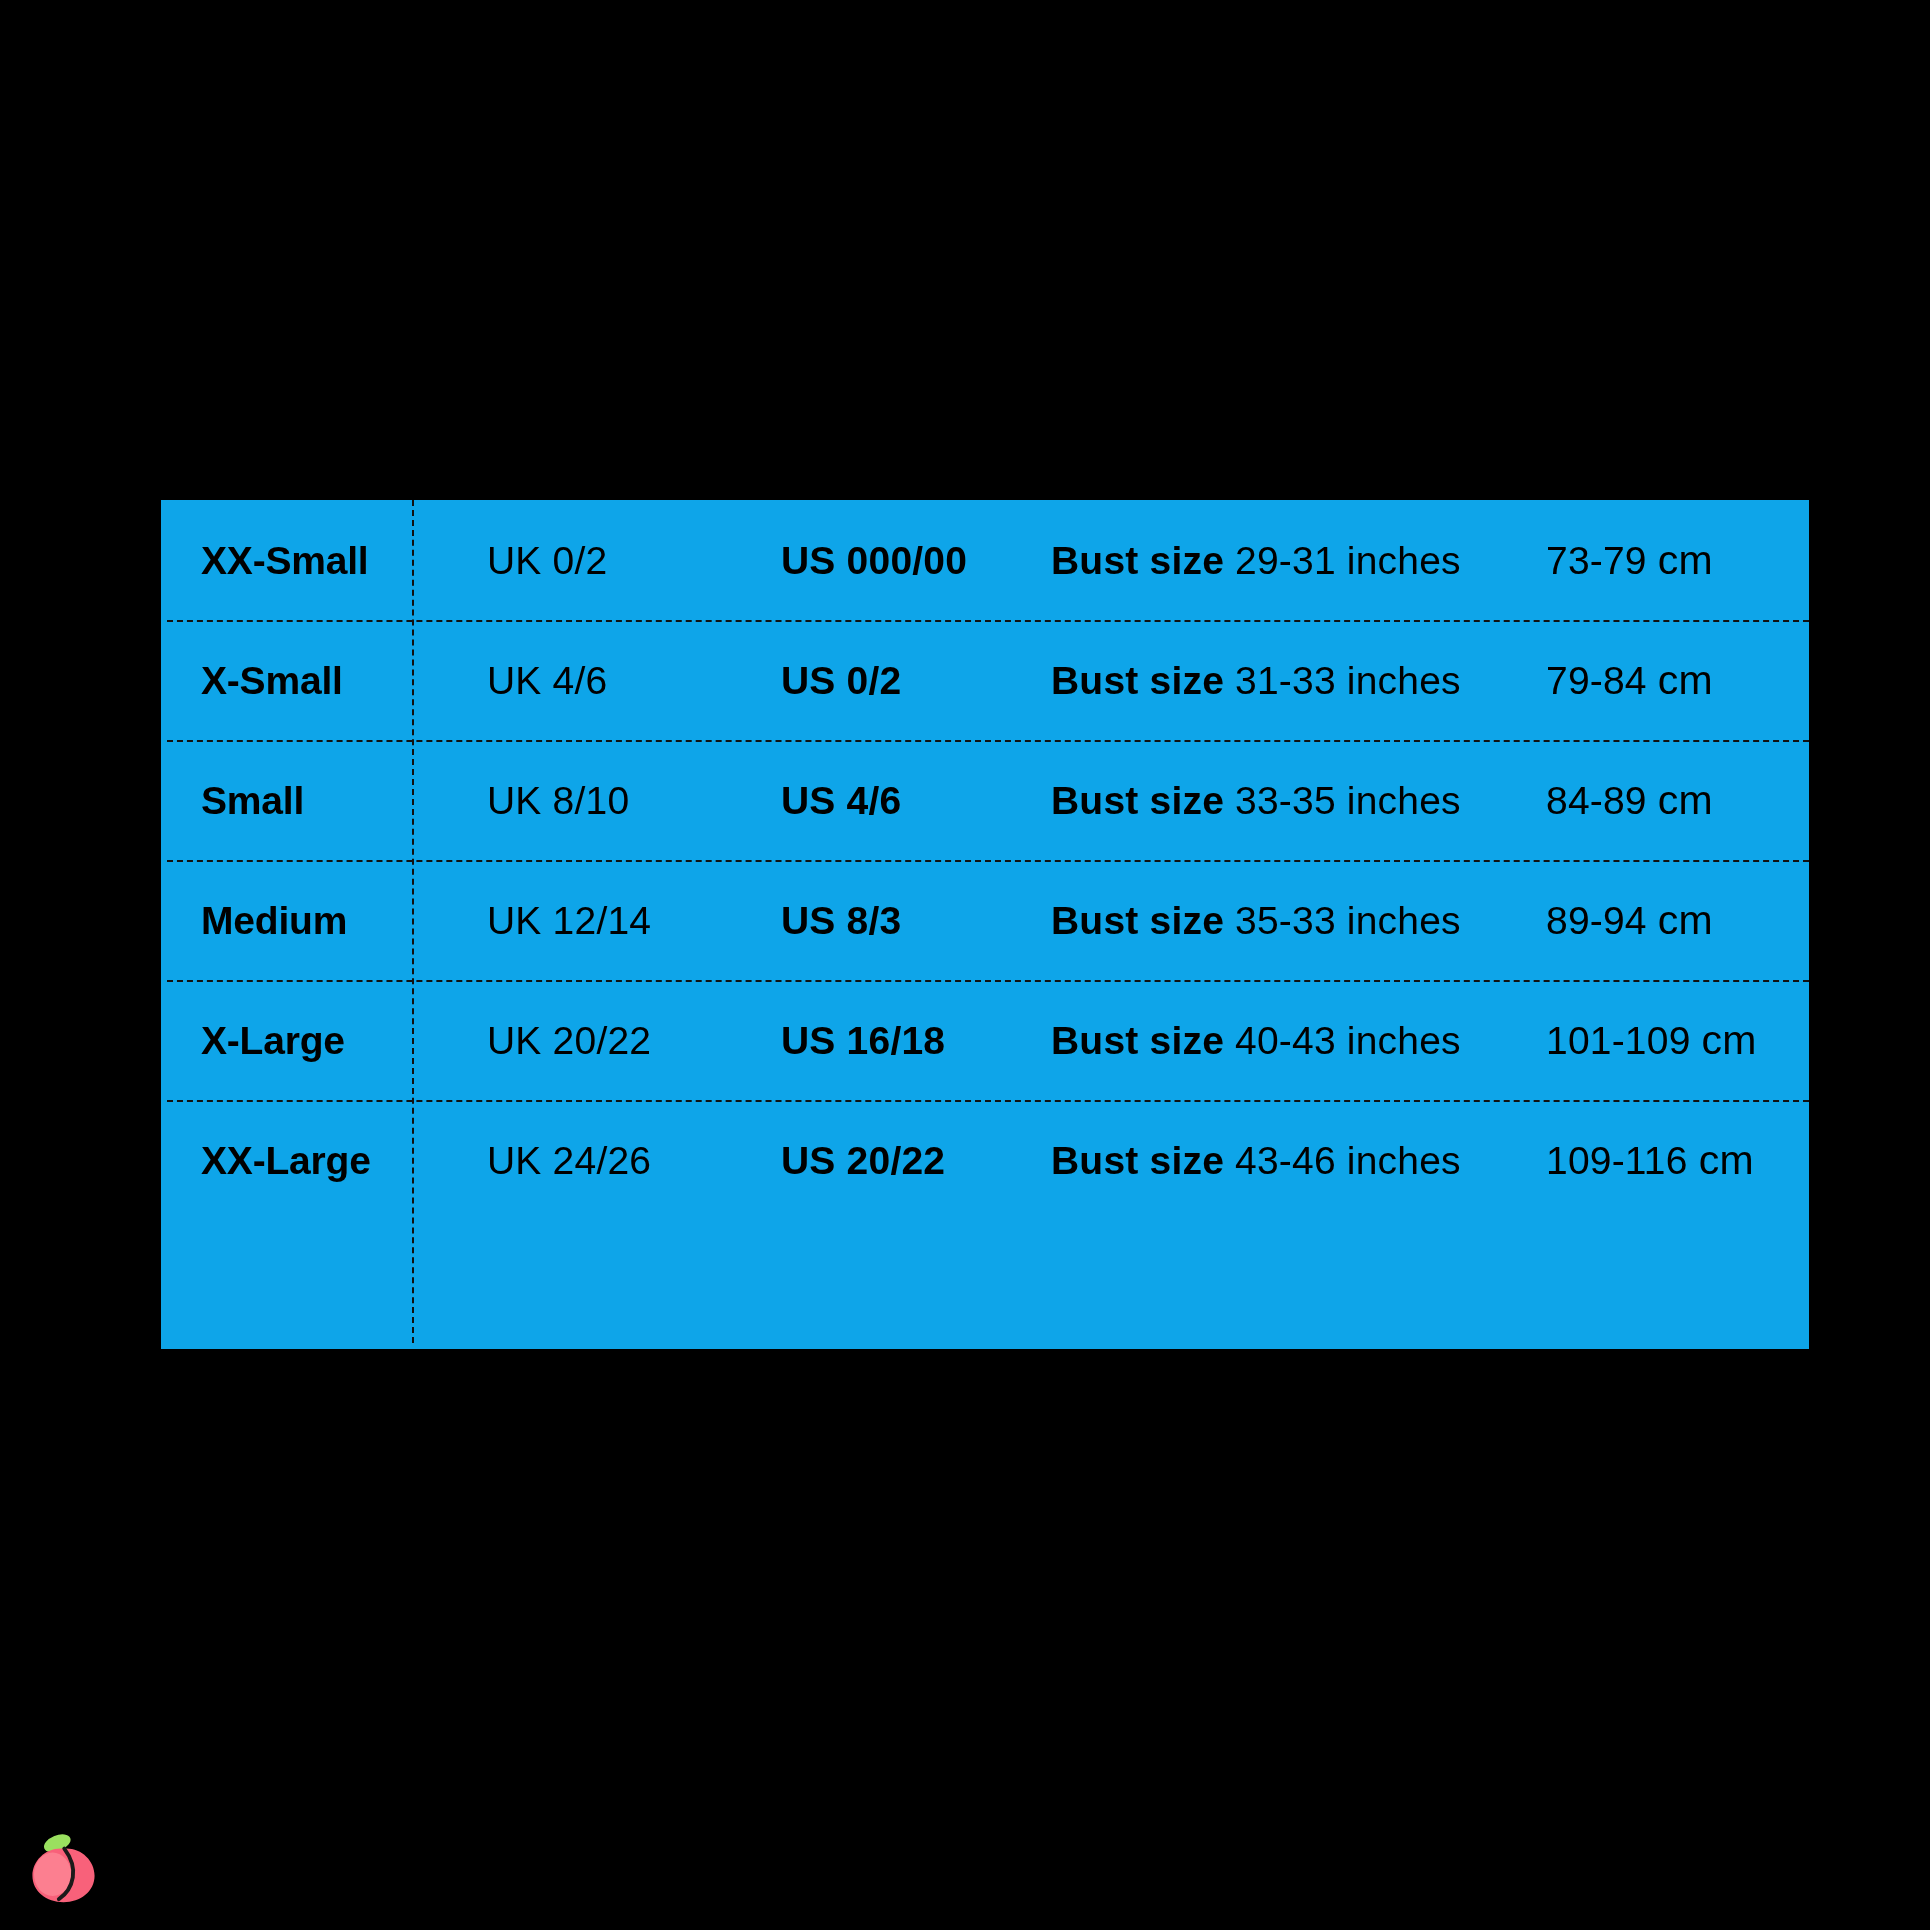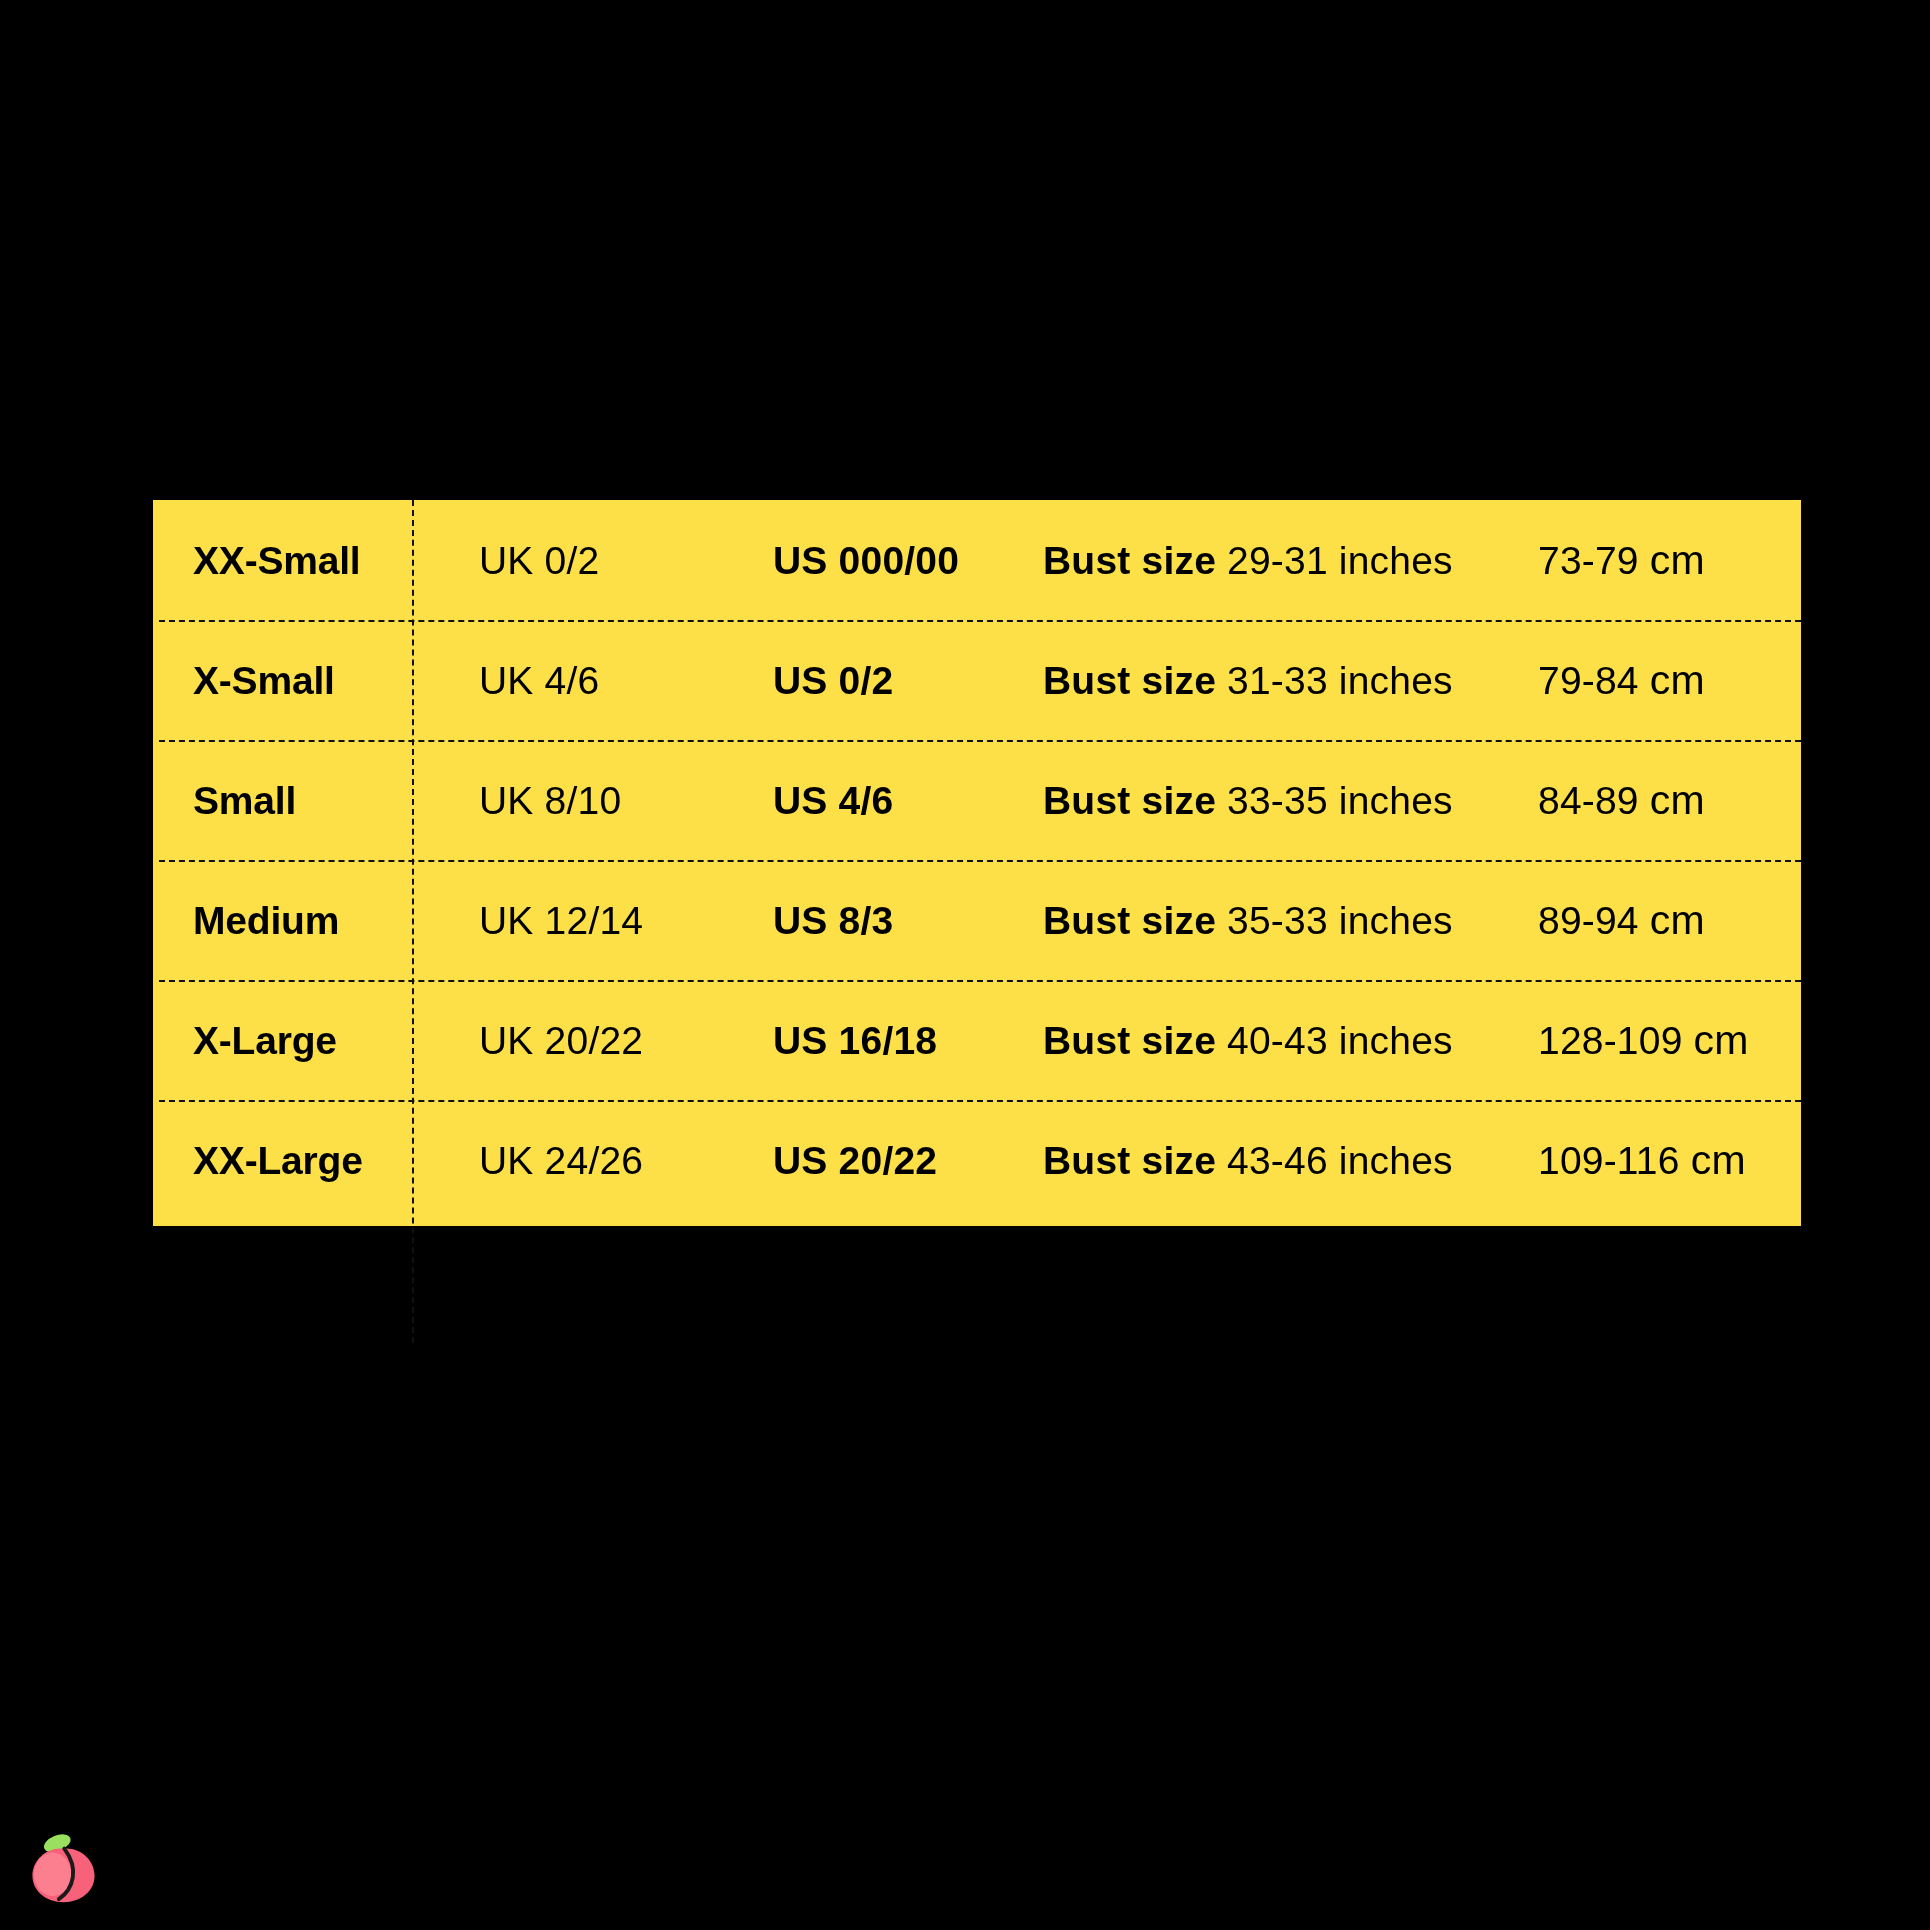--- a/index.html
+++ b/index.html
@@ -11,25 +11,25 @@
     width: 1931px;
     height: 1931px;
     overflow: hidden;
     font-family: "Liberation Sans", sans-serif;
     position: relative;
   }
 
   
   #size-chart-card {
     position: absolute;
-    left: 153px;
+    left: 161px;
     top: 500px;
     width: 1648px;
-    height: 726px;
-    background: #fde047;
+    height: 849px;
+    background: #0ea5e9;
     box-sizing: border-box;
   }
 
   
   #column-divider {
     position: absolute;
     left: 412px;
     top: 500px;
     width: 0;
     height: 843px;
@@ -141,21 +141,21 @@
     <span class="cell c-bust"><span class="bust-label">Bust size</span> <span>35-33 inches</span></span>
     <span class="cell c-cm"><span>89-94</span> <span class="cm-unit">cm</span></span>
   </div>
 
 
   <div class="chart-row">
     <span class="cell c-size">X-Large</span>
     <span class="cell c-uk">UK 20/22</span>
     <span class="cell c-us">US 16/18</span>
     <span class="cell c-bust"><span class="bust-label">Bust size</span> <span>40-43 inches</span></span>
-    <span class="cell c-cm"><span>128-109</span> <span class="cm-unit">cm</span></span>
+    <span class="cell c-cm"><span>101-109</span> <span class="cm-unit">cm</span></span>
   </div>
 
   <div class="chart-row">
     <span class="cell c-size">XX-Large</span>
     <span class="cell c-uk">UK 24/26</span>
     <span class="cell c-us">US 20/22</span>
     <span class="cell c-bust"><span class="bust-label">Bust size</span> <span>43-46 inches</span></span>
     <span class="cell c-cm"><span>109-116</span> <span class="cm-unit">cm</span></span>
   </div>
 

